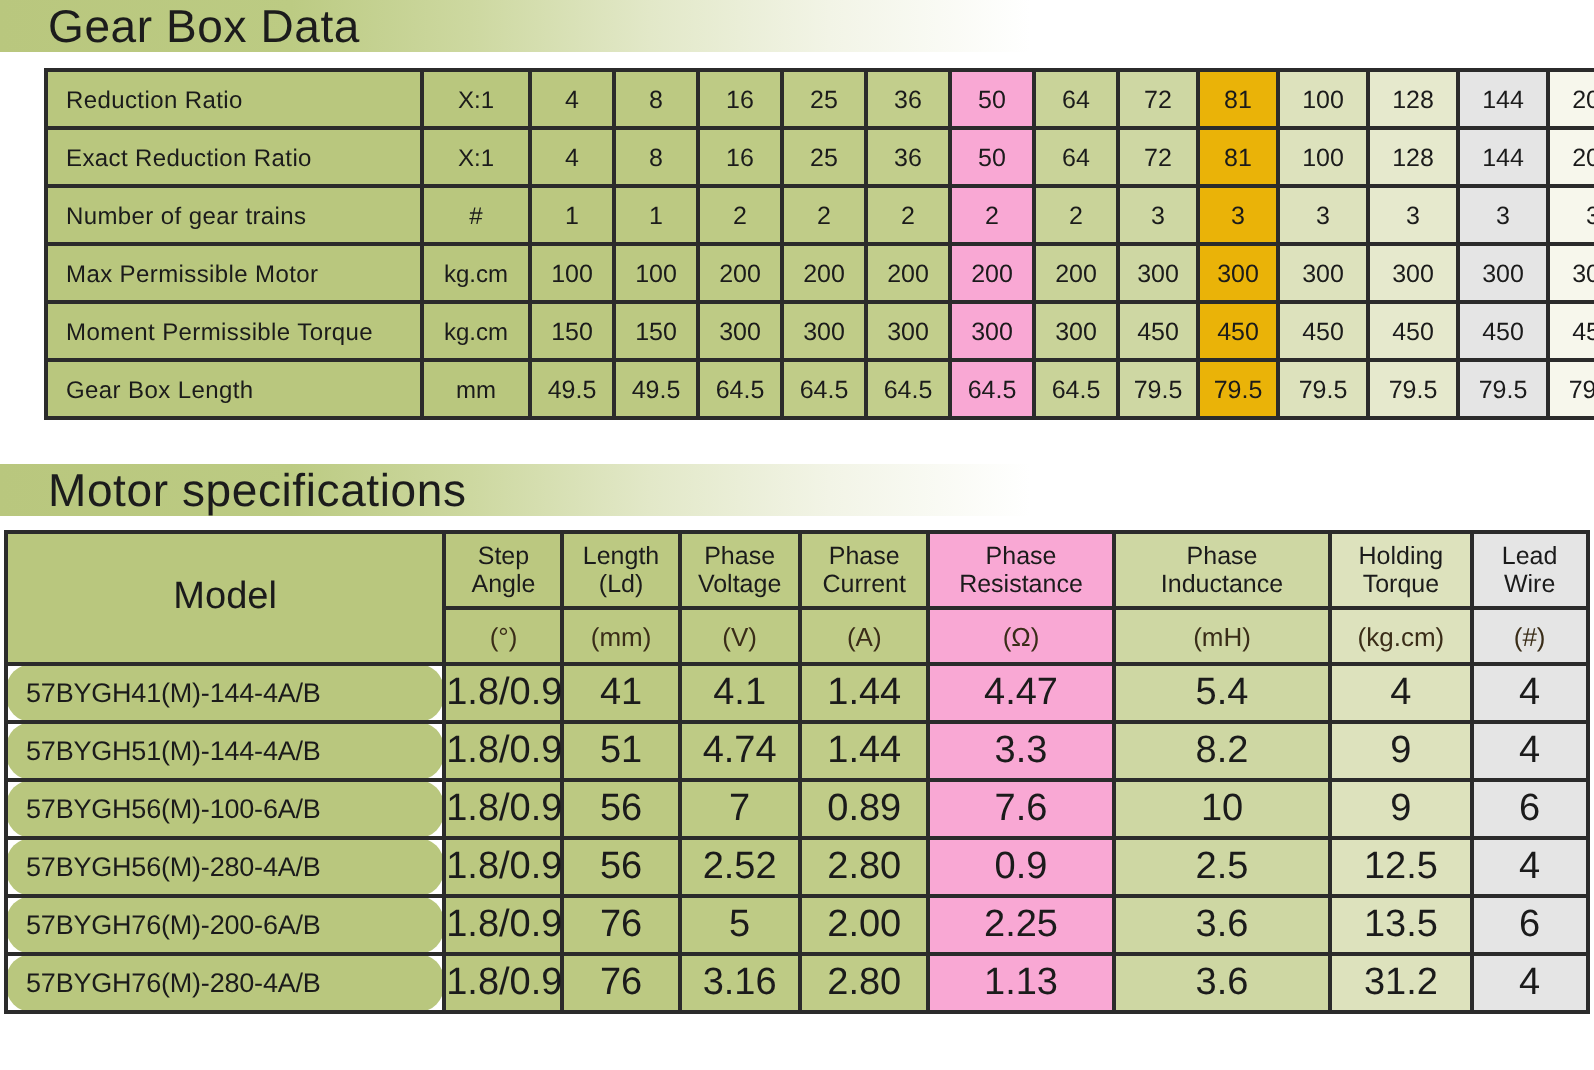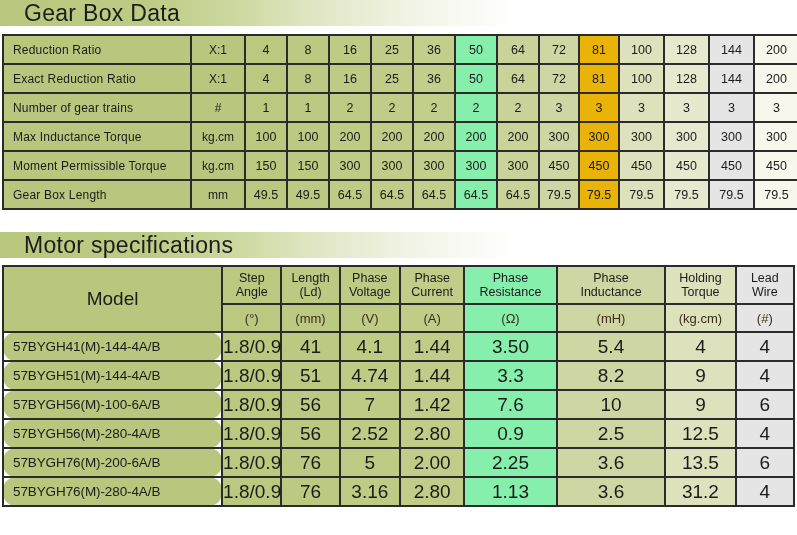--- a/index.html
+++ b/index.html
@@ -43,21 +43,21 @@
     margin: 0 2px;
   }
   table td, table th {
     border: 2px solid #2b2b2b;
     font-weight: normal;
     padding: 0;
     background-clip: padding-box;
   }
 
   
-  .gear-wrap { margin-top: 8px; }
+  .gear-wrap { margin-top: 8px; padding-left: 20px; }
   .gear-table td {
     height: 27px;
     font-size: 12.5px;
     text-align: center;
     color: #1b1b1b;
   }
   .gear-table td.label {
     text-align: left;
     padding-left: 9px;
     font-size: 12px;
@@ -65,21 +65,21 @@
   }
   .gear-table td.unit { font-size: 12px; }
 
   
   .c0 { background:#b9c77e; }
   .c1 { background:#bbc880; }
   .c2 { background:#bcc982; }
   .c3 { background:#becb85; }
   .c4 { background:#c0cc88; }
   .c5 { background:#c2ce8c; }
-  .c6 { background:#86efac; }
+  .c6 { background:#f9a8d4; }
   .c7 { background:#c9d399; }
   .c8 { background:#ced7a3; }
   .c9 { background:#eab308; }
   .c10 { background:#dde2bd; }
   .c11 { background:#e6e9cd; }
   .c12 { background:#e5e5e5; }
   .c13 { background:#f7f7ec; }
 
   
   .motor-wrap { margin-top: 7px; }
@@ -186,21 +186,21 @@
         <td class="c6">2</td>
         <td class="c7">2</td>
         <td class="c8">3</td>
         <td class="c9">3</td>
         <td class="c10">3</td>
         <td class="c11">3</td>
         <td class="c12">3</td>
         <td class="c13">3</td>
       </tr>
       <tr>
-        <td class="label c0">Max Inductance Torque</td>
+        <td class="label c0">Max Permissible Motor</td>
         <td class="unit c0">kg.cm</td>
         <td class="c1">100</td>
         <td class="c2">100</td>
         <td class="c3">200</td>
         <td class="c4">200</td>
         <td class="c5">200</td>
         <td class="c6">200</td>
         <td class="c7">200</td>
         <td class="c8">300</td>
         <td class="c9">300</td>
@@ -310,42 +310,42 @@
         <td class="unit-hdr c10">(kg.cm)</td>
         <td class="unit-hdr c12">(#)</td>
       </tr>
 
       <tr>
         <td class="data model c0">57BYGH41(M)-144-4A/B</td>
         <td class="data c1">1.8/0.9</td>
         <td class="data c2">41</td>
         <td class="data c3">4.1</td>
         <td class="data c4">1.44</td>
-        <td class="data c6">3.50</td>
+        <td class="data c6">4.47</td>
         <td class="data c8">5.4</td>
         <td class="data c10">4</td>
         <td class="data c12">4</td>
       </tr>
       <tr>
         <td class="data model c0">57BYGH51(M)-144-4A/B</td>
         <td class="data c1">1.8/0.9</td>
         <td class="data c2">51</td>
         <td class="data c3">4.74</td>
         <td class="data c4">1.44</td>
         <td class="data c6">3.3</td>
         <td class="data c8">8.2</td>
         <td class="data c10">9</td>
         <td class="data c12">4</td>
       </tr>
       <tr>
         <td class="data model c0">57BYGH56(M)-100-6A/B</td>
         <td class="data c1">1.8/0.9</td>
         <td class="data c2">56</td>
         <td class="data c3">7</td>
-        <td class="data c4">1.42</td>
+        <td class="data c4">0.89</td>
         <td class="data c6">7.6</td>
         <td class="data c8">10</td>
         <td class="data c10">9</td>
         <td class="data c12">6</td>
       </tr>
       <tr>
         <td class="data model c0">57BYGH56(M)-280-4A/B</td>
         <td class="data c1">1.8/0.9</td>
         <td class="data c2">56</td>
         <td class="data c3">2.52</td>

